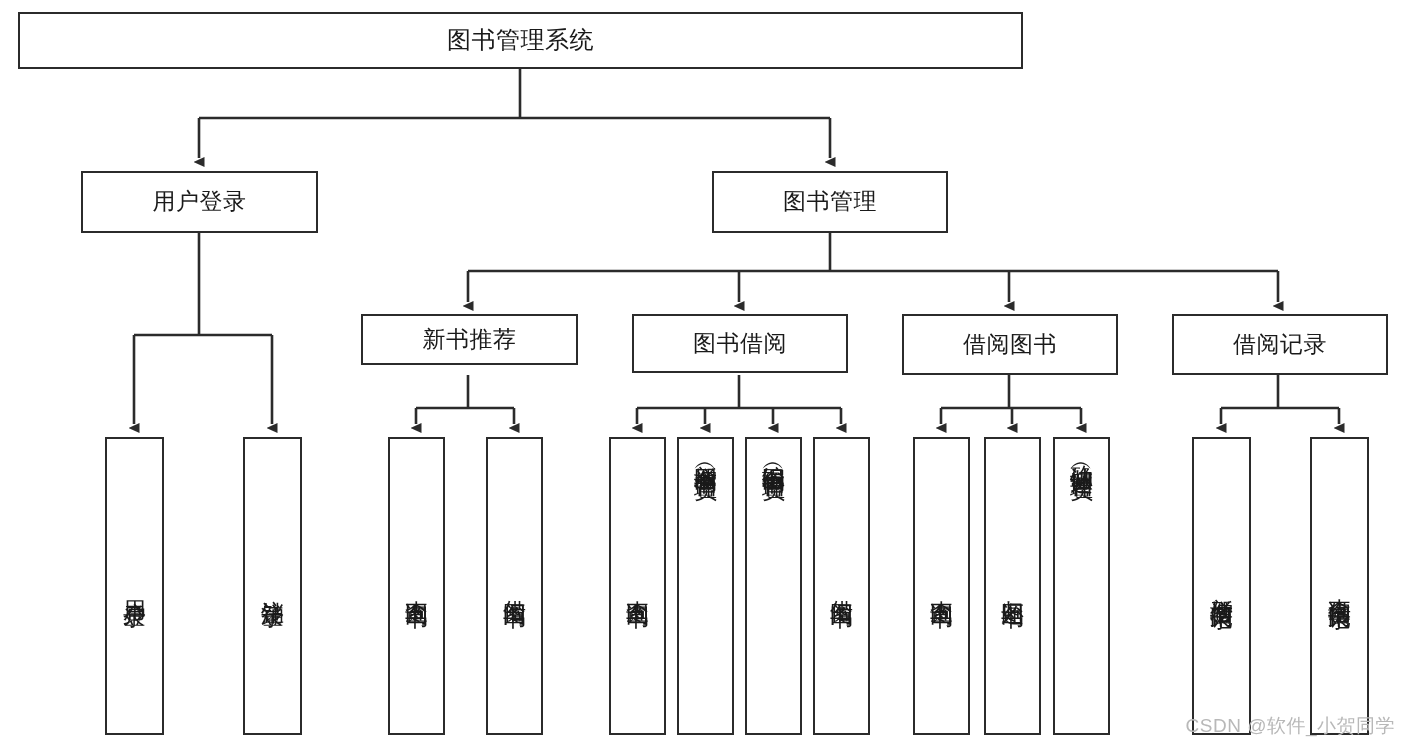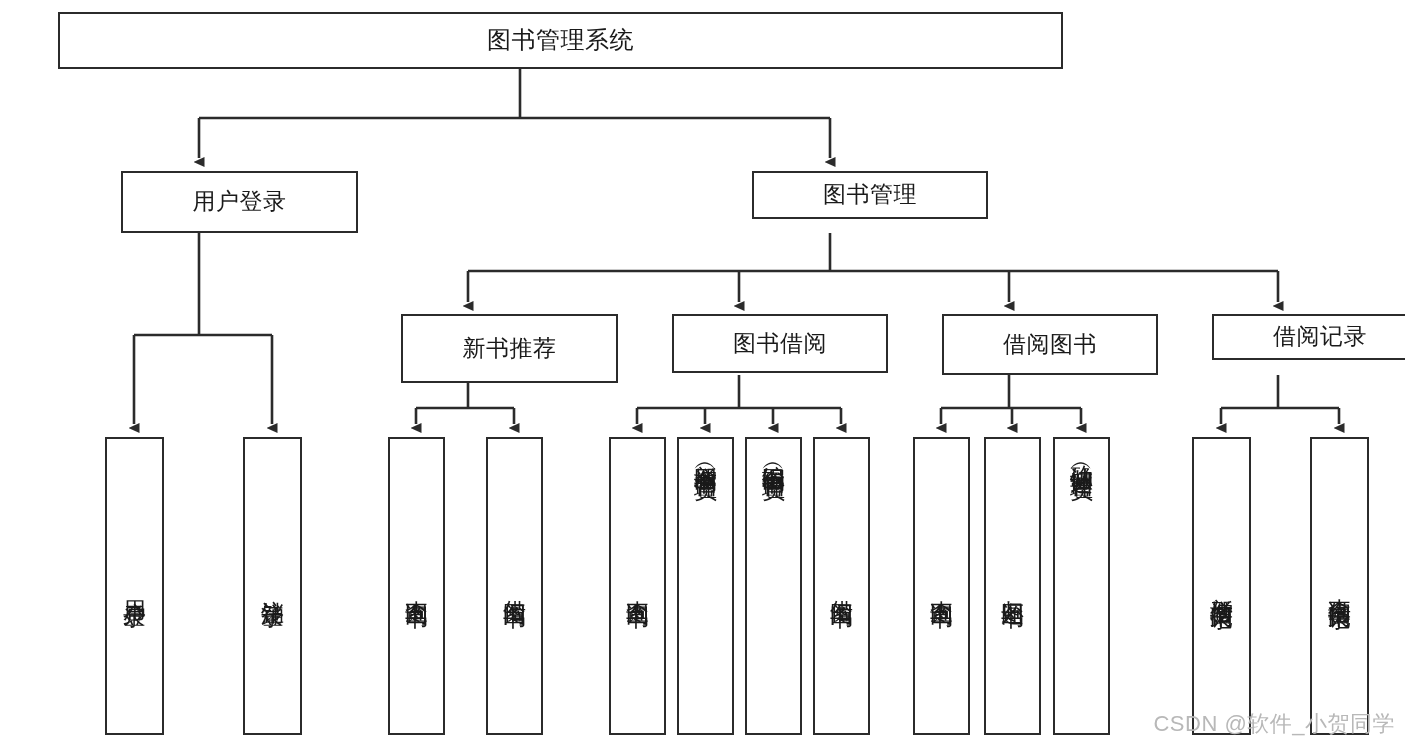--- a/index.html
+++ b/index.html
@@ -34,21 +34,20 @@
     display: flex;
     align-items: center;
     justify-content: center;
     color: #1a1a1a;
     line-height: 1.18;
     z-index: 2;
   }
   .node.horiz {
     font-size: 23px;
     letter-spacing: 0.5px;
-    margin-left: 40px;
   }
   .node.root {
     font-size: 24px;
   }
   .node.leaf {
     font-size: 23px;
     align-items: center;
     justify-content: center;
     padding: 8px 0;
   }
@@ -61,21 +60,21 @@
     white-space: nowrap;
     display: block;
   }
   .node.leaf.align-top {
     align-items: flex-start;
   }
   .watermark {
     position: absolute;
     right: 10px;
     bottom: 8px;
-    font-size: 22px;
+    font-size: 19px;
     color: #b8b8b8;
     white-space: nowrap;
     z-index: 5;
     letter-spacing: 0.5px;
   }
 </style>
 </head>
 <body>
 
 <div id="canvas">
@@ -131,34 +130,34 @@
     </g>
   </svg>
 
   <div class="node horiz root" style="left:18px; top:12px; width:1005px; height:57px;">
     <span>图书管理系统</span>
   </div>
 
   <div class="node horiz" style="left:81px; top:171px; width:237px; height:62px;">
     <span>用户登录</span>
   </div>
-  <div class="node horiz" style="left:712px; top:171px; width:236px; height:48px;">
+  <div class="node horiz" style="left:712px; top:171px; width:236px; height:62px;">
     <span>图书管理</span>
   </div>
 
-  <div class="node horiz" style="left:361px; top:314px; width:217px; height:69px;">
+  <div class="node horiz" style="left:361px; top:314px; width:217px; height:51px;">
     <span>新书推荐</span>
   </div>
   <div class="node horiz" style="left:632px; top:314px; width:216px; height:59px;">
     <span>图书借阅</span>
   </div>
   <div class="node horiz" style="left:902px; top:314px; width:216px; height:61px;">
     <span>借阅图书</span>
   </div>
-  <div class="node horiz" style="left:1172px; top:314px; width:216px; height:46px;">
+  <div class="node horiz" style="left:1172px; top:314px; width:216px; height:61px;">
     <span>借阅记录</span>
   </div>
 
   <div class="node leaf" style="left:105px; top:437px; width:59px; height:298px;">
     <span class="vtext">用户登录</span>
   </div>
   <div class="node leaf" style="left:243px; top:437px; width:59px; height:298px;">
     <span class="vtext">注销登录</span>
   </div>
 

